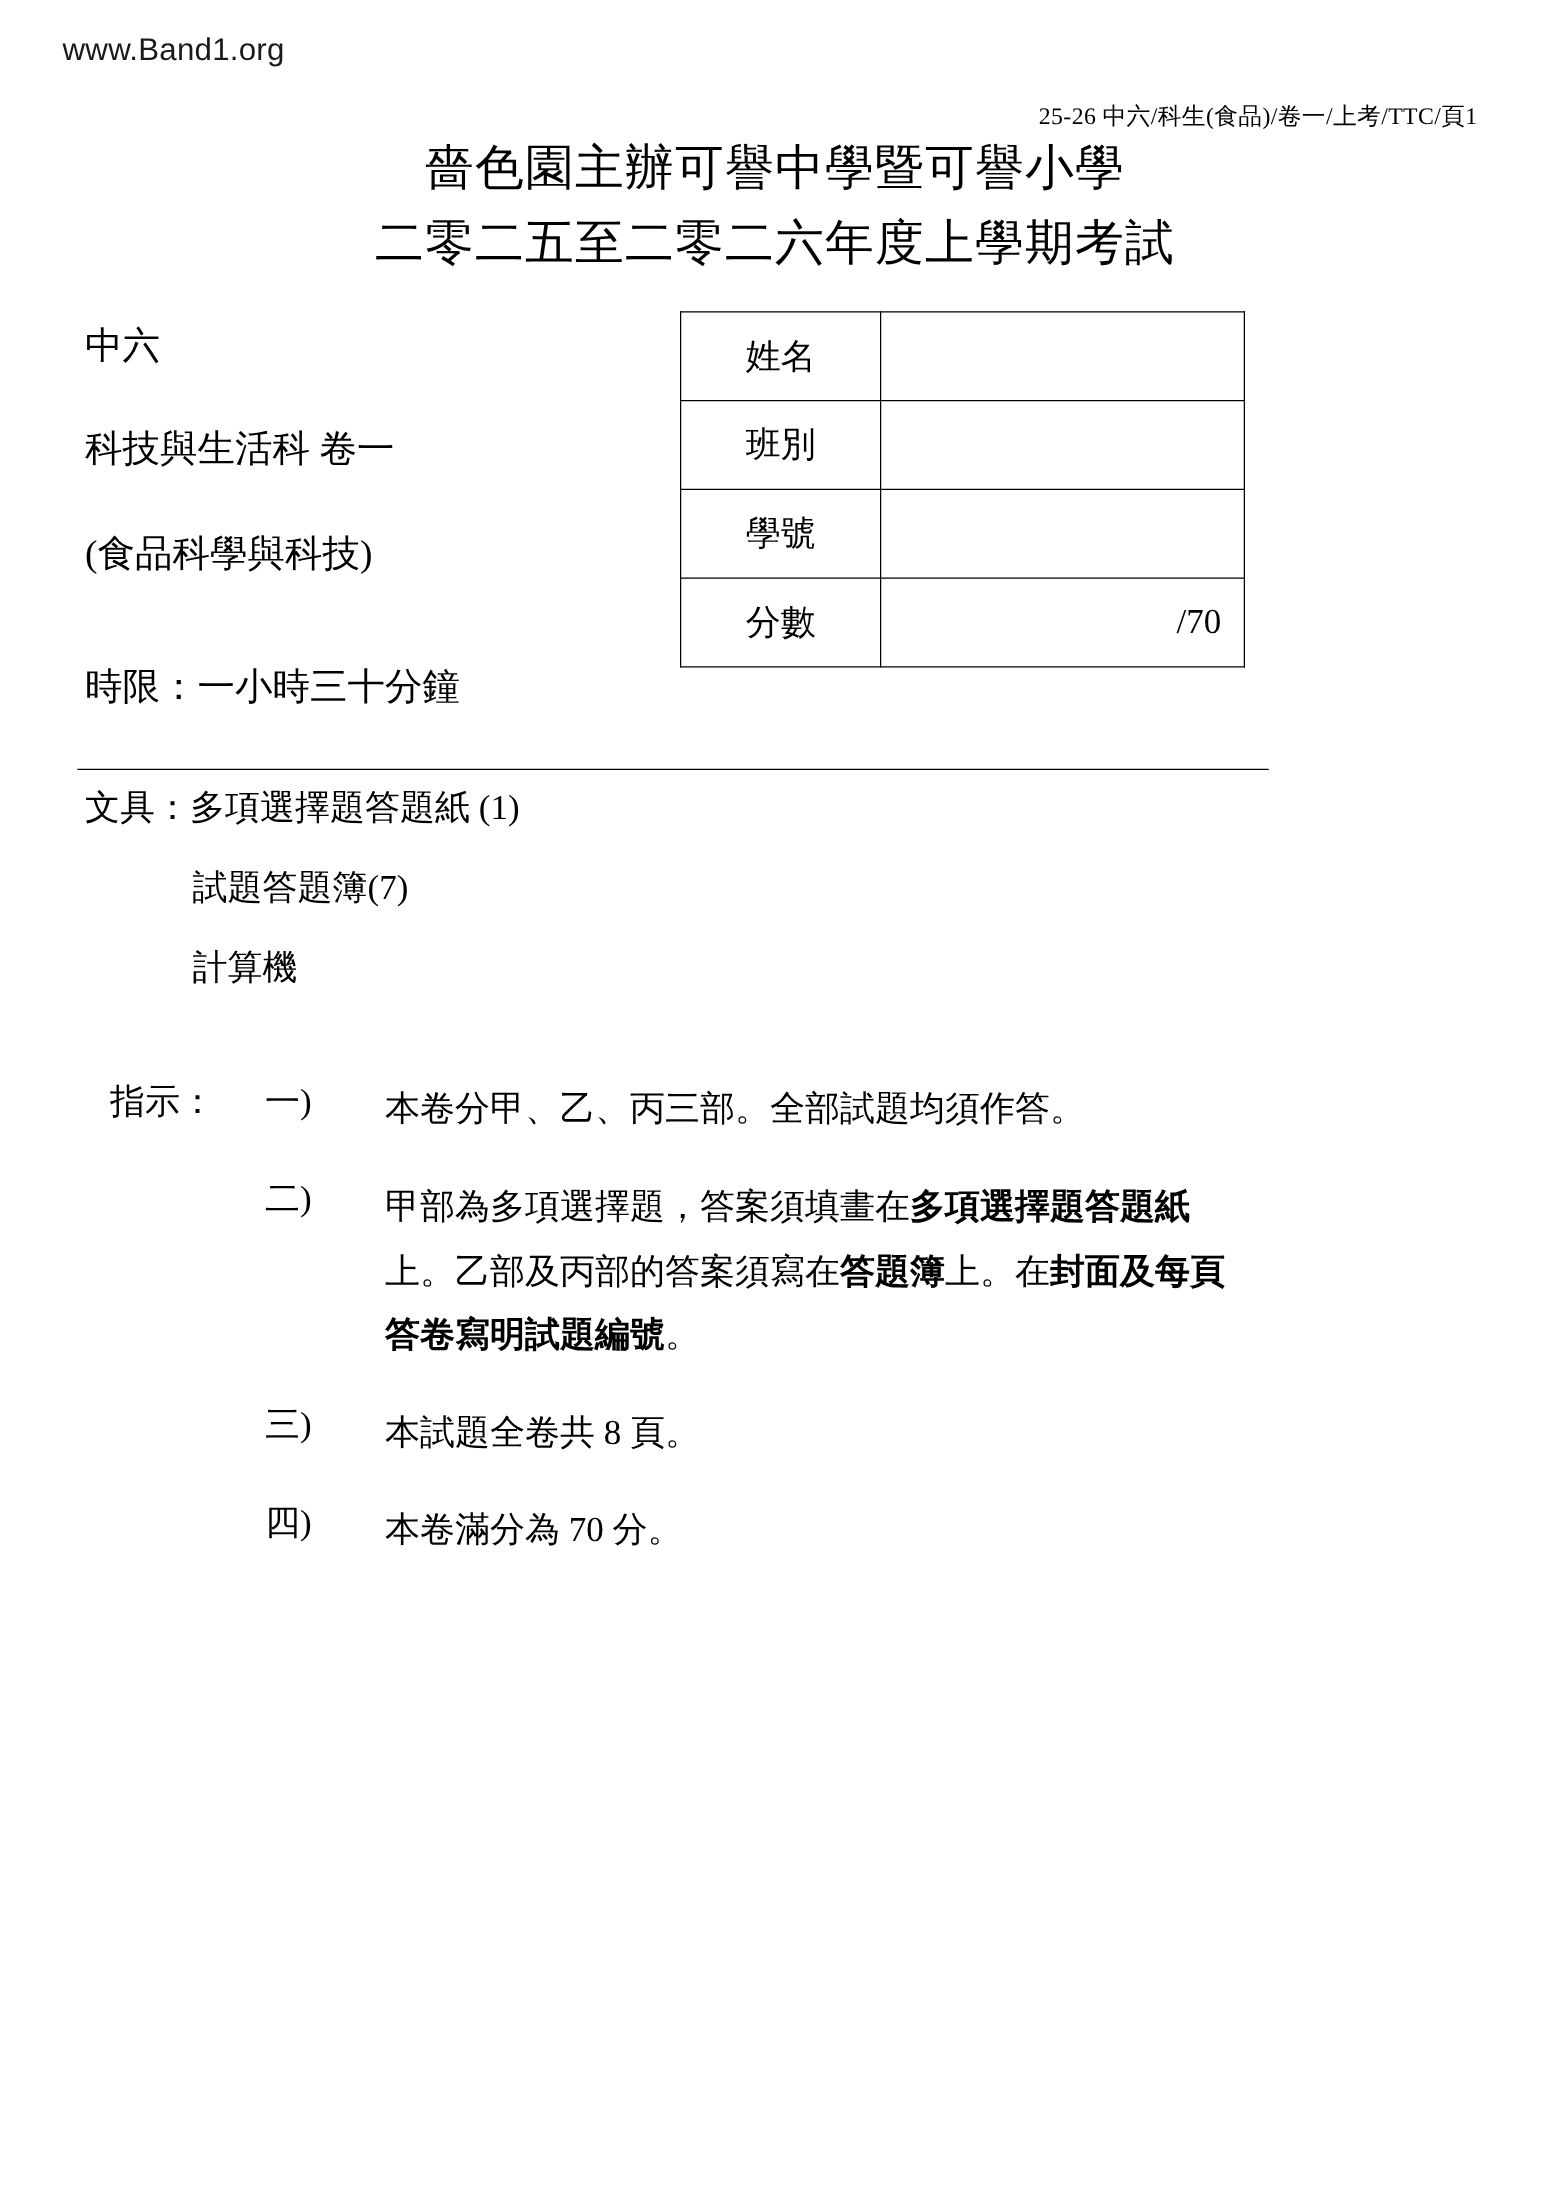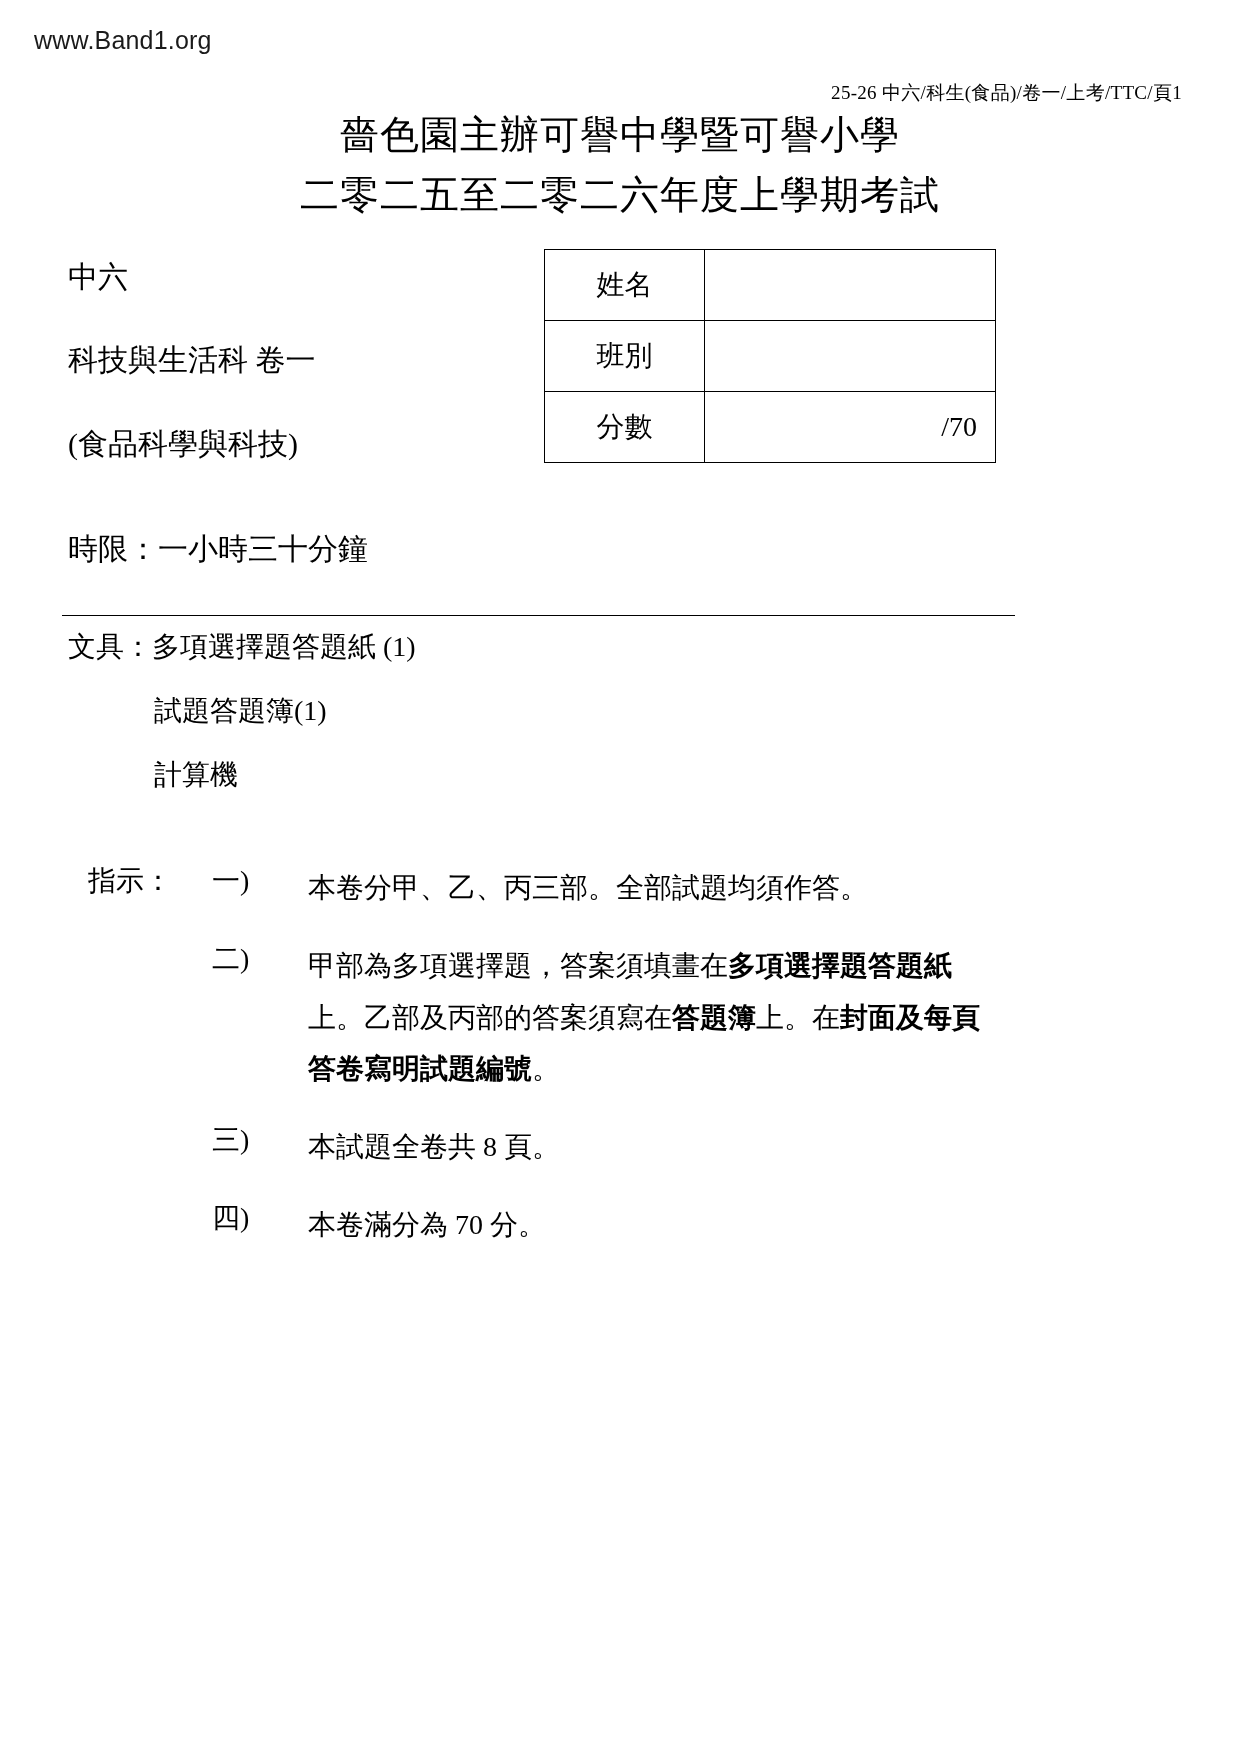--- a/index.html
+++ b/index.html
@@ -19,21 +19,21 @@
     position: relative;
     width: 1240px;
     height: 1754px;
     box-sizing: border-box;
   }
 
   
   .site-label {
     position: absolute;
     top: 26px;
-    left: 34px;
+    left: 50px;
     font-family: "Liberation Sans", "DejaVu Sans", sans-serif;
     font-size: 25px;
     letter-spacing: 0.2px;
     color: #1a1a1a;
   }
 
   
   .doc-code {
     position: absolute;
     top: 80px;
@@ -202,31 +202,35 @@
     <tbody>
       <tr>
         <td class="label">姓名</td>
         <td class="value"></td>
       </tr>
       <tr>
         <td class="label">班別</td>
         <td class="value"></td>
       </tr>
       <tr>
+        <td class="label">學號</td>
+        <td class="value"></td>
+      </tr>
+      <tr>
         <td class="label">分數</td>
         <td class="value">/70</td>
       </tr>
     </tbody>
   </table>
 
   <div class="divider"></div>
 
   <div class="stationery">
     <div class="first">文具：多項選擇題答題紙  (1)</div>
-    <div class="item">試題答題簿(1)</div>
+    <div class="item">試題答題簿(7)</div>
     <div class="item">計算機</div>
   </div>
 
   <div class="instructions">
 
     <div class="ins-row">
       <div class="ins-head">指示：</div>
       <div class="ins-num">一)</div>
       <div class="ins-text">本卷分甲、乙、丙三部。全部試題均須作答。</div>
     </div>

